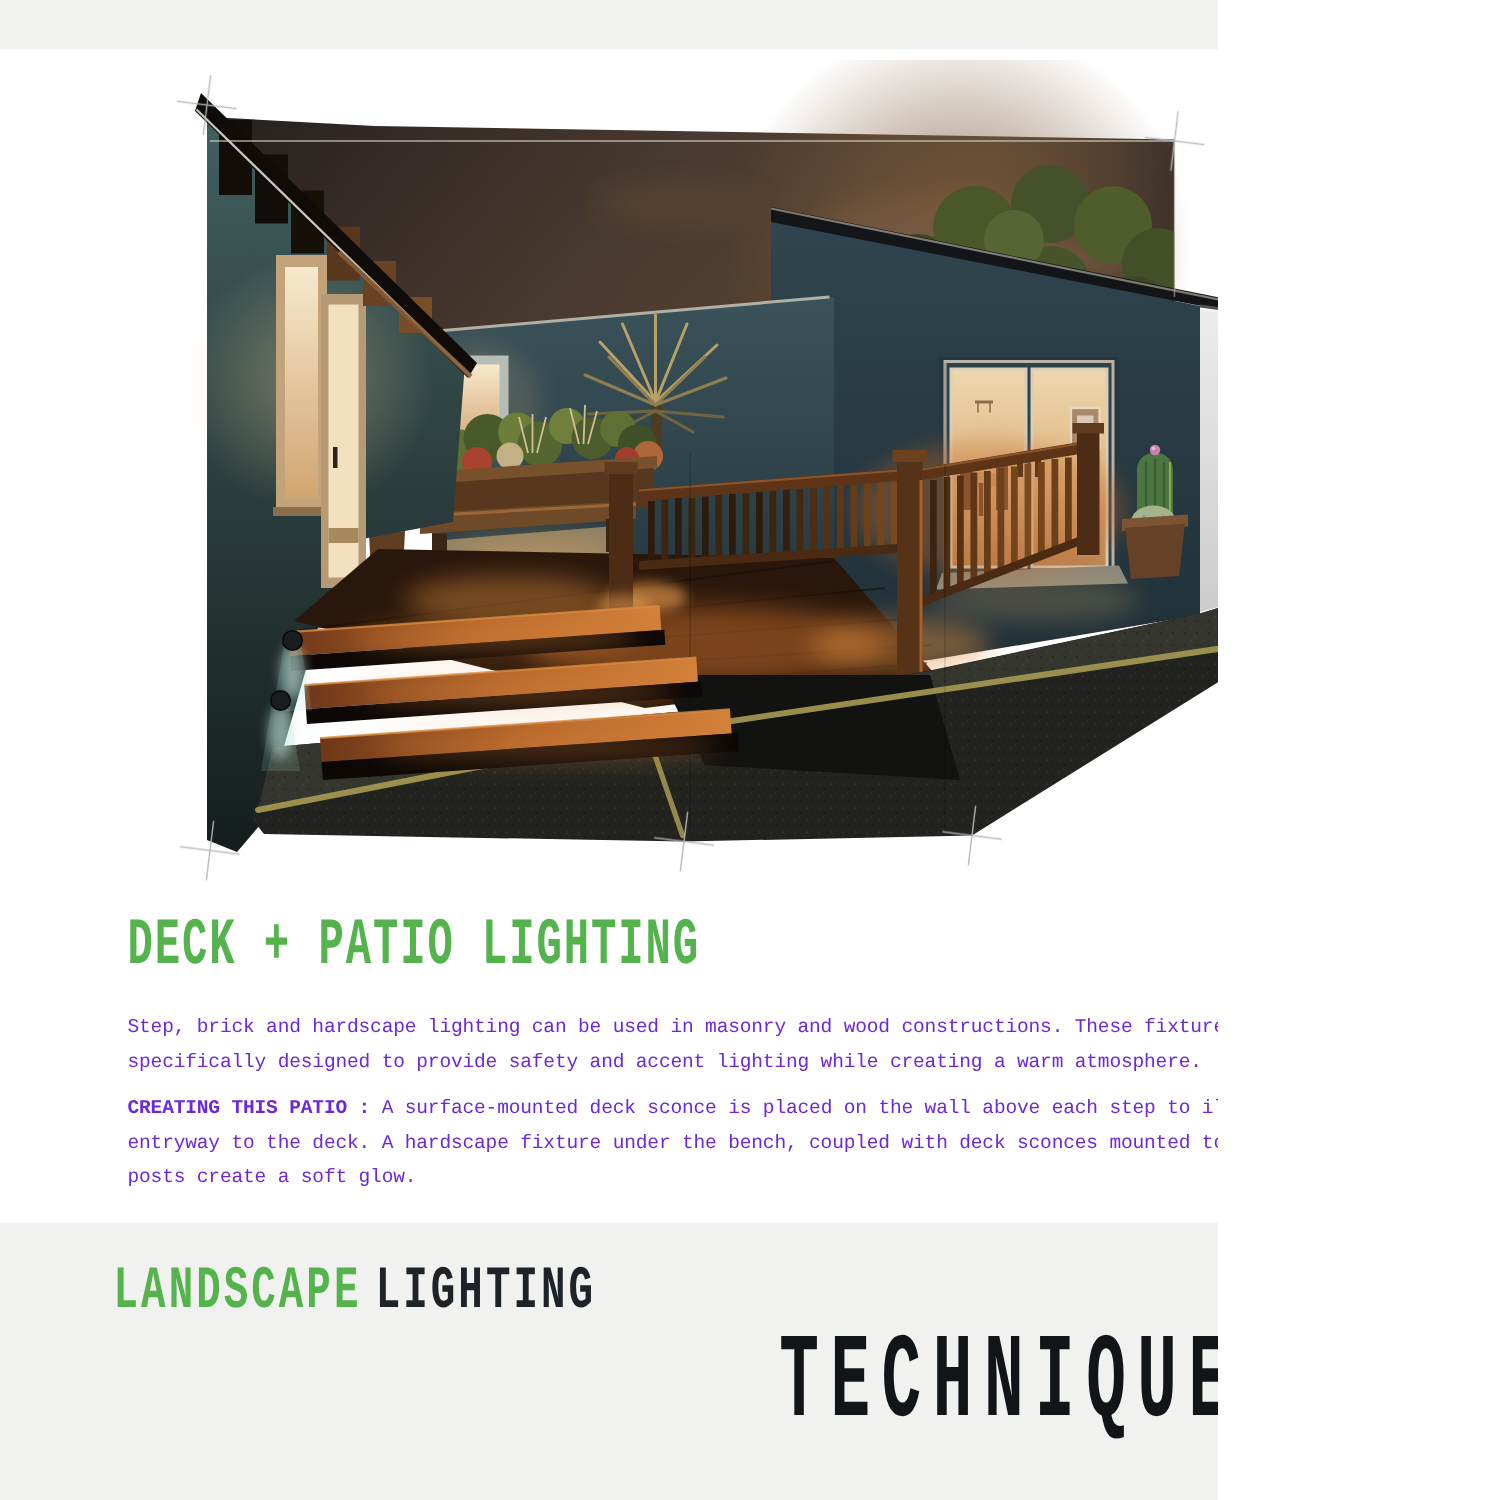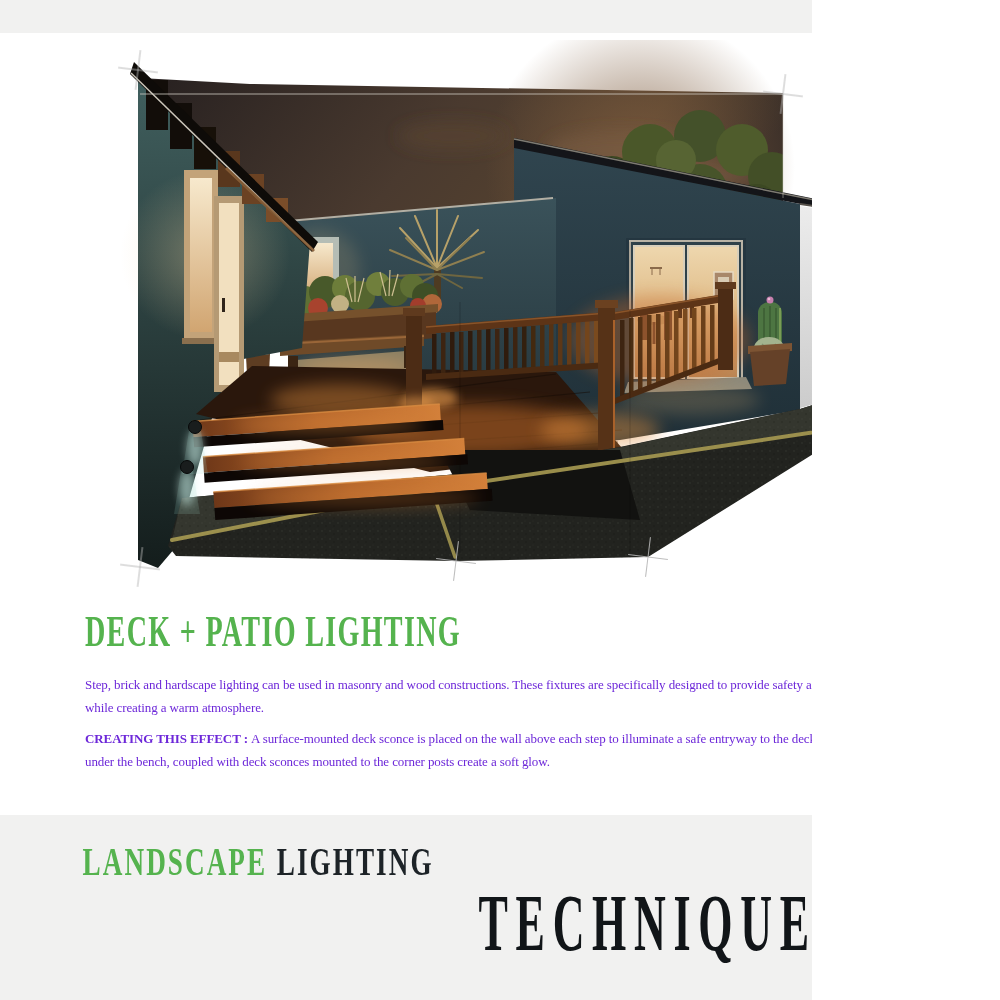--- a/index.html
+++ b/index.html
@@ -1,17 +1,17 @@
 <!DOCTYPE html>
 <html><head>
 <meta charset="utf-8">
 <style>
   html,body{margin:0;padding:0;background:#ffffff;}
   .page{position:relative;width:812px;height:1000px;background:#ffffff;overflow:hidden;
-        font-family:Liberation Serif, serif;}
+        font-family:Liberation Mono, monospace;}
   .top-band{position:absolute;left:0;top:0;width:1000px;height:33px;background:#f1f1f0;}
   .art-wrap{position:absolute;left:100px;top:40px;width:790px;height:550px;}
   .art-wrap svg{display:block;}
   .section-title{position:absolute;left:85px;top:606px;
         font-size:44px;font-weight:bold;letter-spacing:2px;color:#55b34e;
         transform:scaleX(0.64);transform-origin:left center;white-space:nowrap;}
   .body-copy{position:absolute;left:85px;width:848px;color:#6d28d9;
         font-size:13px;line-height:23px;letter-spacing:-0.1px;}
   .p1{top:660px;}
   .p2{top:714px;}
@@ -419,21 +419,21 @@
             <line x1="140" y1="547" x2="140" y2="587"></line>
           </g>
       </g>
     </svg>
   </div>
 
   <div class="section-title">DECK + PATIO LIGHTING</div>
 
   <p class="body-copy p1">Step, brick and hardscape lighting can be used in masonry and wood constructions. These fixtures are specifically designed to provide safety and accent lighting while creating a warm atmosphere.</p>
 
-  <p class="body-copy p2"><span class="effect-label">CREATING THIS EFFECT : </span><span>A surface-mounted deck sconce is placed on the wall above each step to illuminate a safe entryway to the deck. A hardscape fixture under the bench, coupled with deck sconces mounted to the corner posts create a soft glow.</span></p>
+  <p class="body-copy p2"><span class="effect-label">CREATING THIS PATIO : </span><span>A surface-mounted deck sconce is placed on the wall above each step to illuminate a safe entryway to the deck. A hardscape fixture under the bench, coupled with deck sconces mounted to the corner posts create a soft glow.</span></p>
 
   <div class="footer-band"></div>
 
   <div class="footer-line1">
     <span class="scale"><span class="green">LANDSCAPE</span><span class="dark">LIGHTING</span></span>
   </div>
   <div class="footer-line2">
     <span class="scale">TECHNIQUES</span>
   </div>
 

